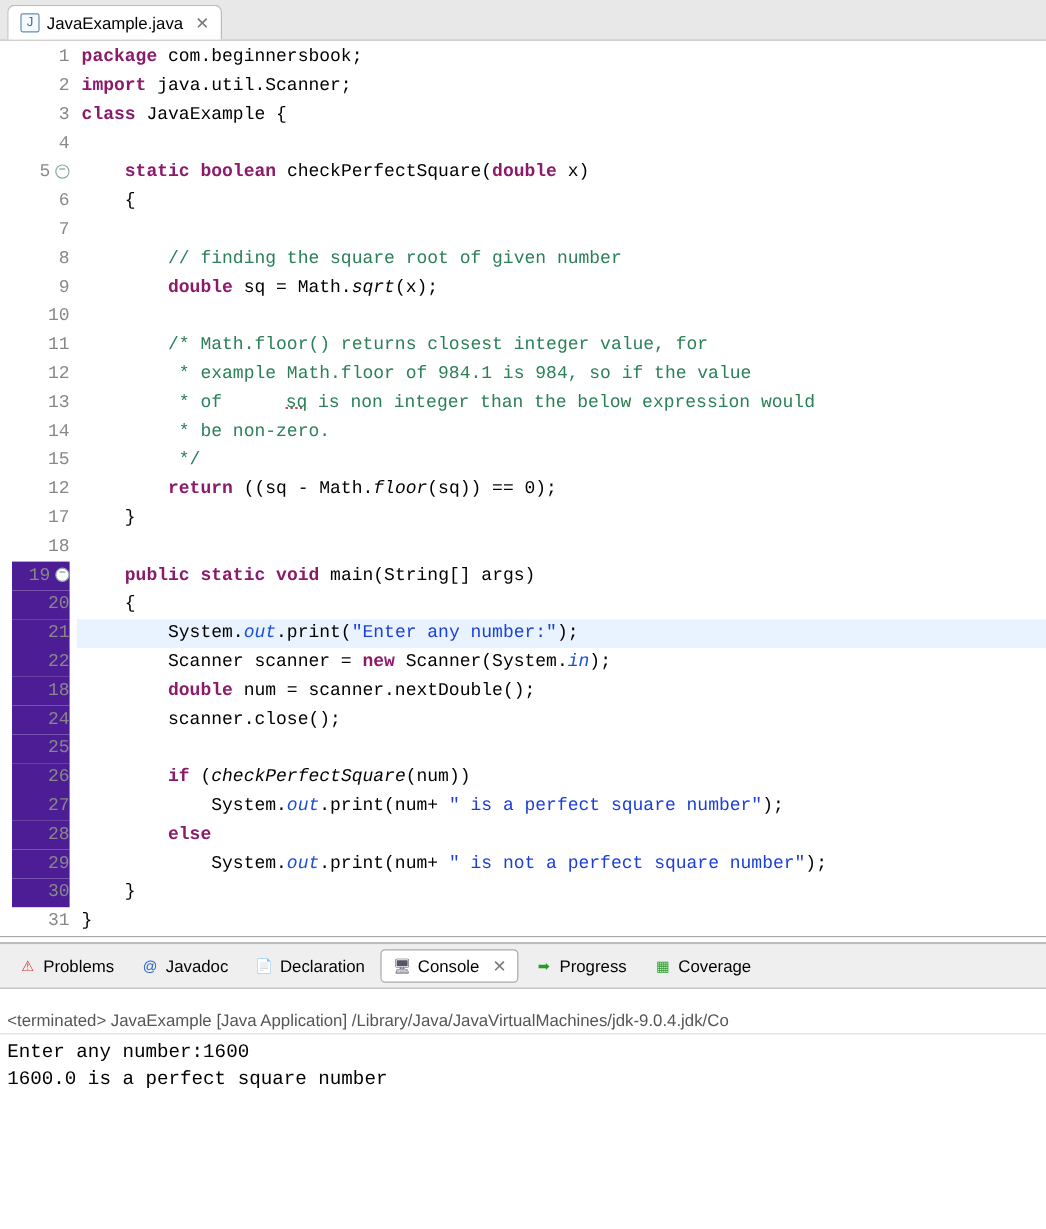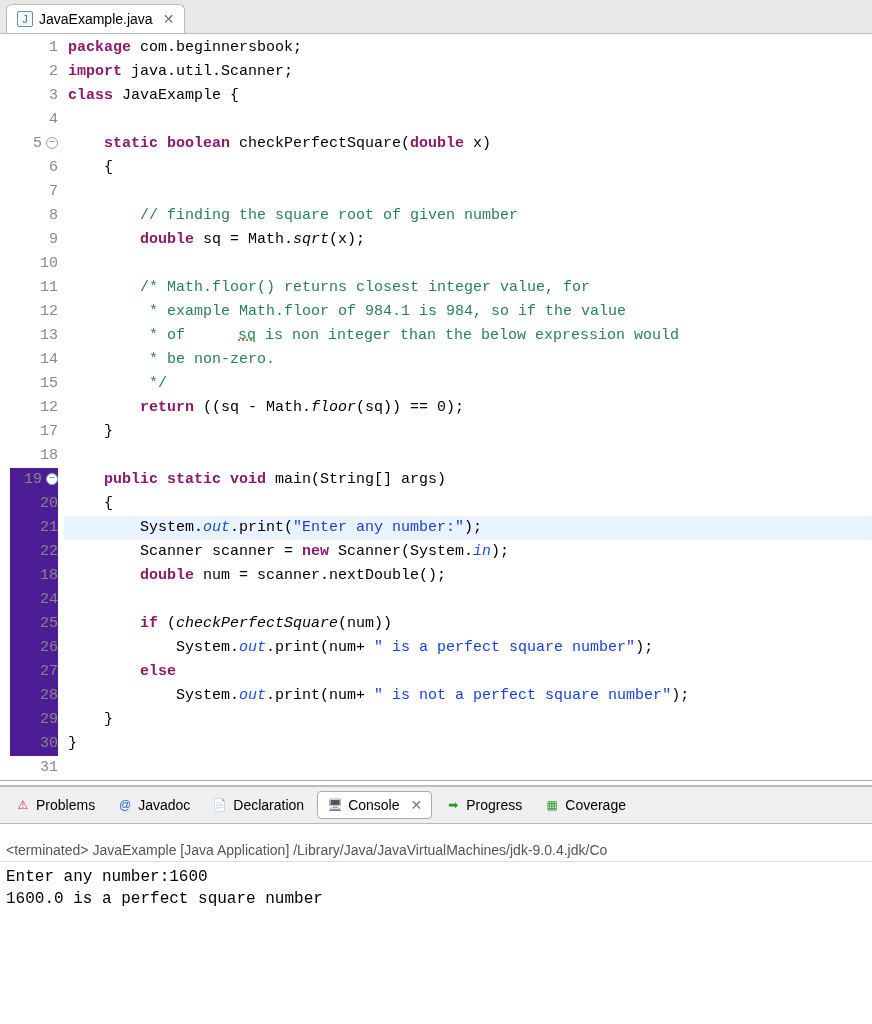--- a/index.html
+++ b/index.html
@@ -185,20 +185,21 @@
         <div class="cl"><span>        </span><span class="cmt"> * be non-zero.</span></div>
         <div class="cl"><span>        </span><span class="cmt"> */</span></div>
         <div class="cl"><span>        </span><span class="kw">return</span><span> ((sq - Math.</span><span class="methit">floor</span><span>(sq)) == 0);</span></div>
         <div class="cl"><span>    }</span></div>
         <div class="cl"><span></span></div>
         <div class="cl"><span>    </span><span class="kw">public</span><span> </span><span class="kw">static</span><span> </span><span class="kw">void</span><span> main(String[] args)</span></div>
         <div class="cl"><span>    {</span></div>
         <div class="cl hl-line"><span>        System.</span><span class="static-it">out</span><span>.print(</span><span class="str">"Enter any number:"</span><span>);</span></div>
         <div class="cl"><span>        Scanner scanner = </span><span class="kw">new</span><span> Scanner(System.</span><span class="static-it">in</span><span>);</span></div>
         <div class="cl"><span>        </span><span class="kw">double</span><span> num = scanner.nextDouble();</span></div>
+        <div class="cl"><span>        scanner.close();</span></div>
         <div class="cl"><span></span></div>
         <div class="cl"><span>        </span><span class="kw">if</span><span> (</span><span class="methit">checkPerfectSquare</span><span>(num))</span></div>
         <div class="cl"><span>            System.</span><span class="static-it">out</span><span>.print(num+ </span><span class="str">" is a perfect square number"</span><span>);</span></div>
         <div class="cl"><span>        </span><span class="kw">else</span></div>
         <div class="cl"><span>            System.</span><span class="static-it">out</span><span>.print(num+ </span><span class="str">" is not a perfect square number"</span><span>);</span></div>
         <div class="cl"><span>    }</span></div>
         <div class="cl"><span>}</span></div>
       </div>
   </div>
 </div>

